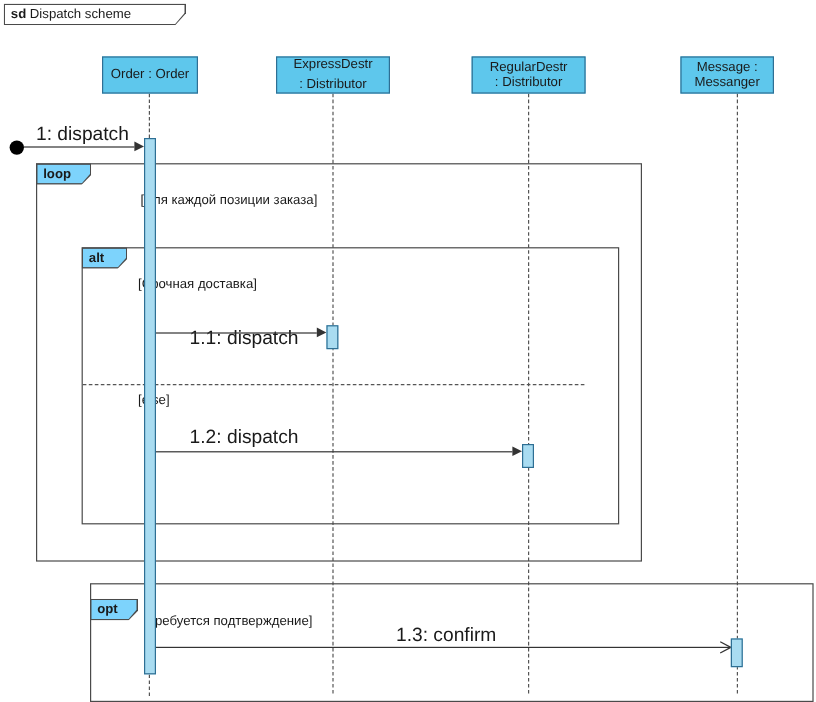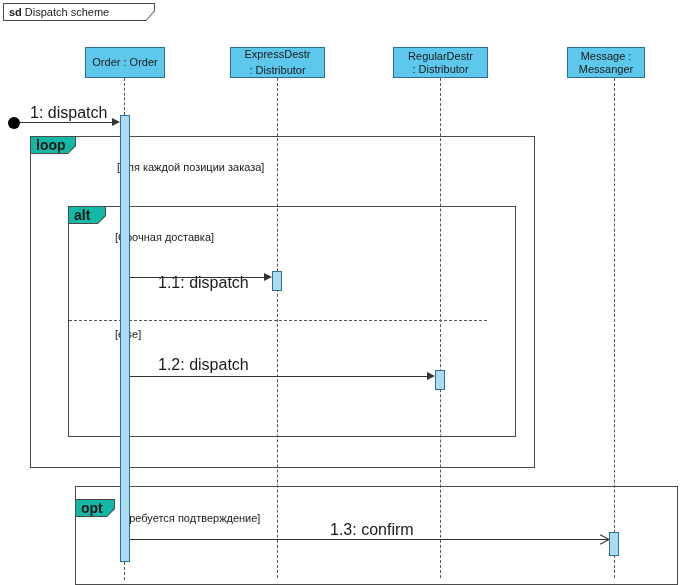--- a/index.html
+++ b/index.html
@@ -19,24 +19,24 @@
   .activation{
     position:absolute;background:var(--activation-fill,#a9dcf1);
     border:1px solid var(--lifeline-border,#2e6f94);box-sizing:border-box;
   }
   .frame{position:absolute;border:1px solid var(--frame-border,#4a4a4a);box-sizing:border-box;}
   .pentagon{
     position:absolute;left:-1px;top:-1px;background:var(--frame-border,#4a4a4a);
     clip-path:polygon(0 0,100% 0,100% 55%,calc(100% - 8px) 100%,0 100%);
   }
   .pentagon-inner{
-    position:absolute;inset:1px;background:#14b8a6;
+    position:absolute;inset:1px;background:#7dd3fc;
     clip-path:polygon(0 0,100% 0,100% 50%,calc(100% - 7px) 100%,0 100%);
     display:flex;align-items:center;padding-left:5px;
-    font-weight:bold;font-size:14px;box-sizing:border-box;
+    font-weight:bold;font-size:11px;box-sizing:border-box;
   }
   .guard{position:absolute;font-size:11px;white-space:nowrap;}
   .msg-line{position:absolute;height:0;border-top:1px solid #333;}
   .msg-label{position:absolute;font-size:16px;white-space:nowrap;}
   .arrow-solid{
     position:absolute;width:0;height:0;
     border-top:4px solid transparent;border-bottom:4px solid transparent;
     border-left:8px solid #333;
   }
   .barb{position:absolute;width:10px;height:1px;background:#333;transform-origin:right center;}

